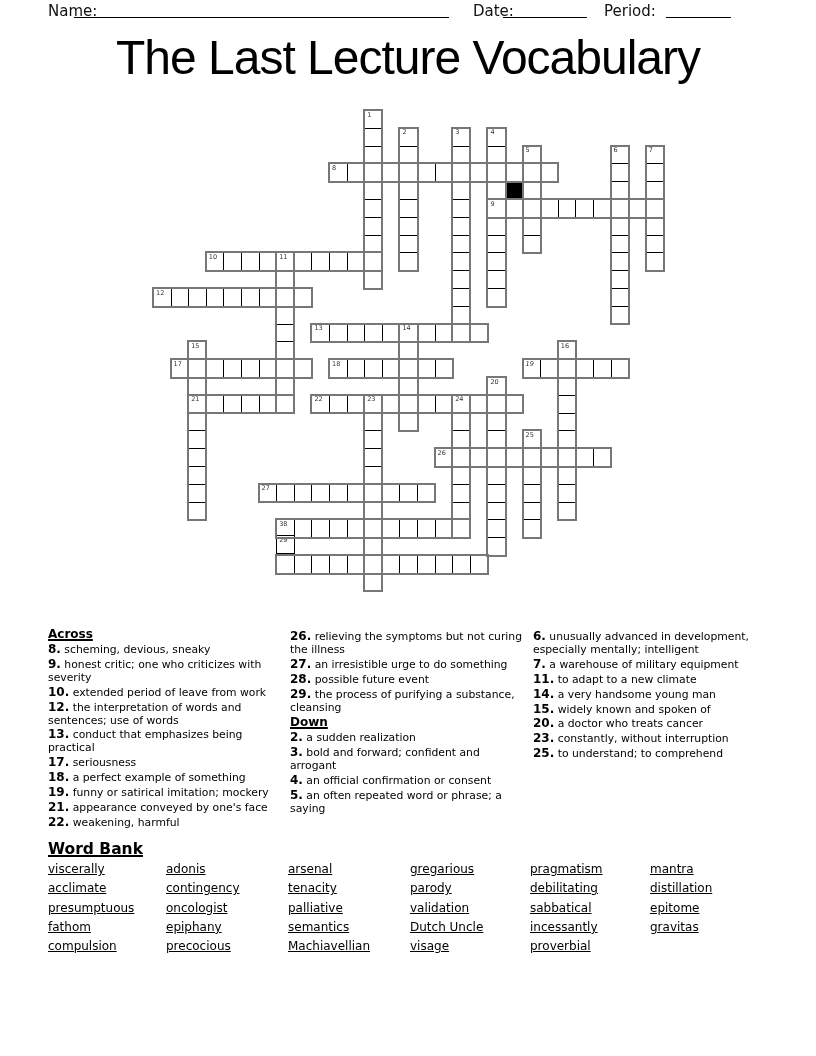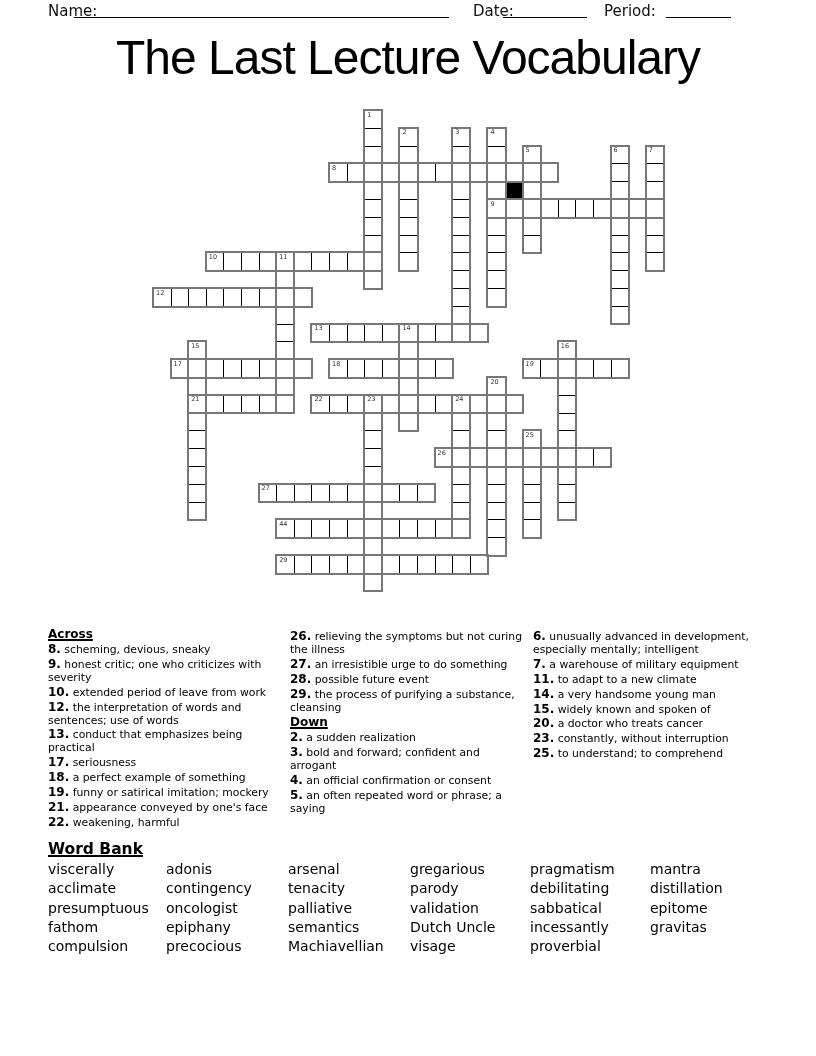--- a/index.html
+++ b/index.html
@@ -24,21 +24,21 @@
   
   .clue-col{position:absolute;top:627px;font-size:10.8px;line-height:12.9px;}
   .clue-head{font-size:12px;font-weight:bold;text-decoration:underline;
              text-decoration-thickness:1.5px;margin-bottom:2px;line-height:14px;}
   .clue{margin-bottom:1px;}
   .clue b{font-size:12px;}
   .pad-top{padding-top:3px;}
   
   .wb-head{position:absolute;left:48px;top:840px;font-size:15.5px;font-weight:bold;
            text-decoration:underline;text-decoration-thickness:2px;}
-  .wb-col{position:absolute;top:860px;font-size:14px;line-height:19.3px;}
+  .wb-col{position:absolute;top:860px;font-size:12px;line-height:19.3px;text-decoration:underline;}
 </style>
 </head>
 <body>
 
 <div class="page">
 
   <span class="hdr-label" style="left:48px">Name:</span>
   <div class="blank-line" style="left:74px;width:375px"></div>
   <span class="hdr-label" style="left:473px">Date:</span>
   <div class="blank-line" style="left:503px;width:84px"></div>
@@ -311,31 +311,31 @@
       </div>
       <div class="cell" style="left: 123.2px; top: 373.8px;"></div>
       <div class="cell" style="left: 140.8px; top: 373.8px;"></div>
       <div class="cell" style="left: 158.4px; top: 373.8px;"></div>
       <div class="cell" style="left: 176px; top: 373.8px;"></div>
       <div class="cell" style="left: 193.6px; top: 373.8px;"></div>
       <div class="cell" style="left: 228.8px; top: 373.8px;"></div>
       <div class="cell" style="left: 246.4px; top: 373.8px;"></div>
       <div class="cell" style="left: 264px; top: 373.8px;"></div>
       <div class="cell" style="left: 123.2px; top: 409.4px;">
-        <span class="cellnum">44</span>
+        <span class="cellnum">38</span>
       </div>
       <div class="cell" style="left: 140.8px; top: 409.4px;"></div>
       <div class="cell" style="left: 158.4px; top: 409.4px;"></div>
       <div class="cell" style="left: 176px; top: 409.4px;"></div>
       <div class="cell" style="left: 193.6px; top: 409.4px;"></div>
       <div class="cell" style="left: 228.8px; top: 409.4px;"></div>
       <div class="cell" style="left: 246.4px; top: 409.4px;"></div>
       <div class="cell" style="left: 264px; top: 409.4px;"></div>
       <div class="cell" style="left: 281.6px; top: 409.4px;"></div>
-      <div class="cell" style="left: 123.2px; top: 445px;">
+      <div class="cell" style="left: 123.2px; top: 425px;">
         <span class="cellnum">29</span>
       </div>
       <div class="cell" style="left: 140.8px; top: 445px;"></div>
       <div class="cell" style="left: 158.4px; top: 445px;"></div>
       <div class="cell" style="left: 176px; top: 445px;"></div>
       <div class="cell" style="left: 193.6px; top: 445px;"></div>
       <div class="cell" style="left: 228.8px; top: 445px;"></div>
       <div class="cell" style="left: 246.4px; top: 445px;"></div>
       <div class="cell" style="left: 264px; top: 445px;"></div>
       <div class="cell" style="left: 281.6px; top: 445px;"></div>

